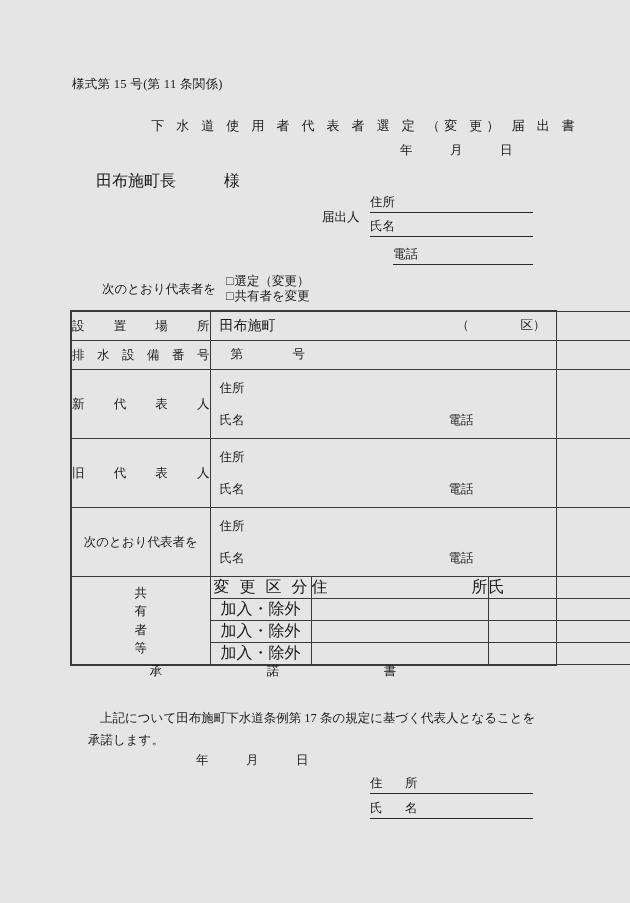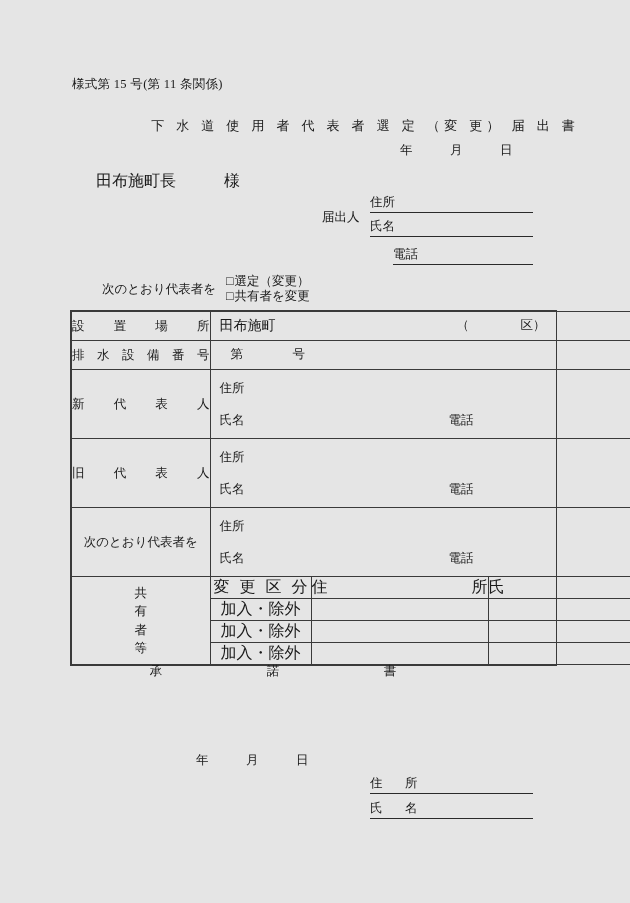--- a/index.html
+++ b/index.html
@@ -349,17 +349,18 @@
             </tr>
           </tbody>
               </table>
         </td>
       </tr>
     </tbody>
       </table>
   </div>
 
   <div class="abs consent-title">承　諾　書</div>
+  <div class="abs consent-body">上記について田布施町下水道条例第 17 条の規定に基づく代表人となることを承諾します。</div>
   <div class="abs consent-date">年　　　月　　　日</div>
   <div class="abs ul-field ul-c-addr sp-lbl">住　所</div>
   <div class="abs ul-field ul-c-name sp-lbl">氏　名</div>
 
 </div>
 
 </body></html>

